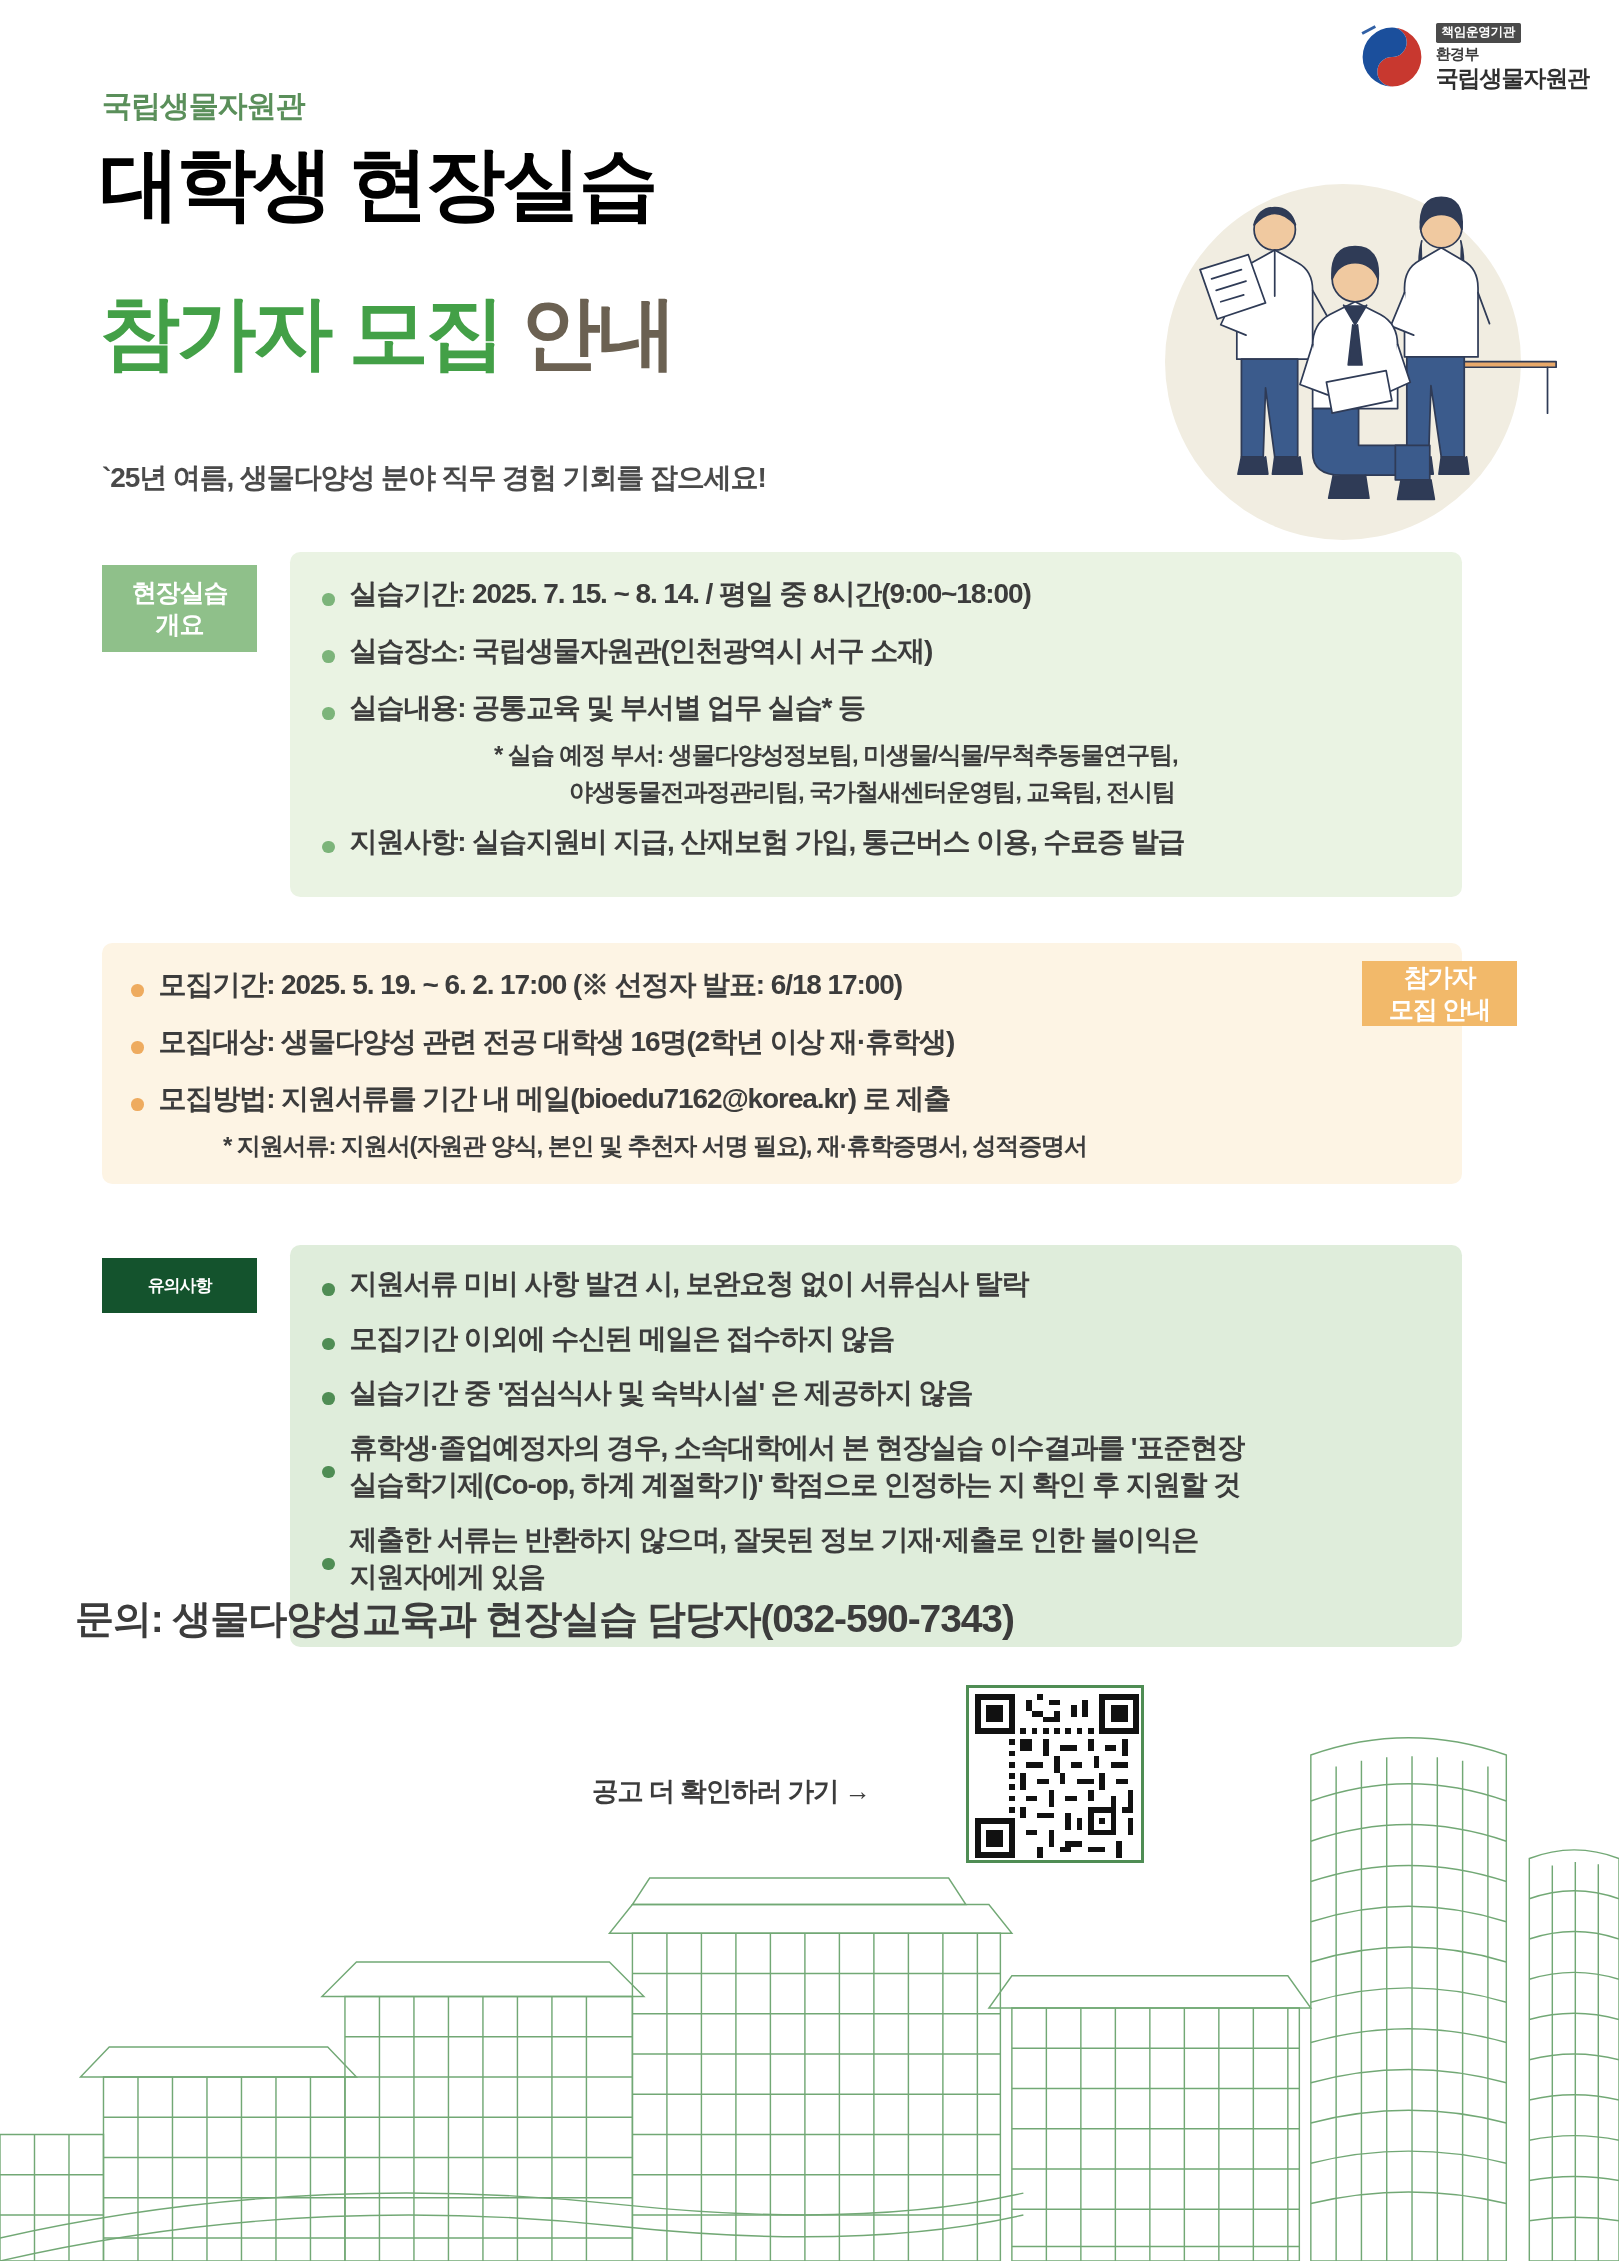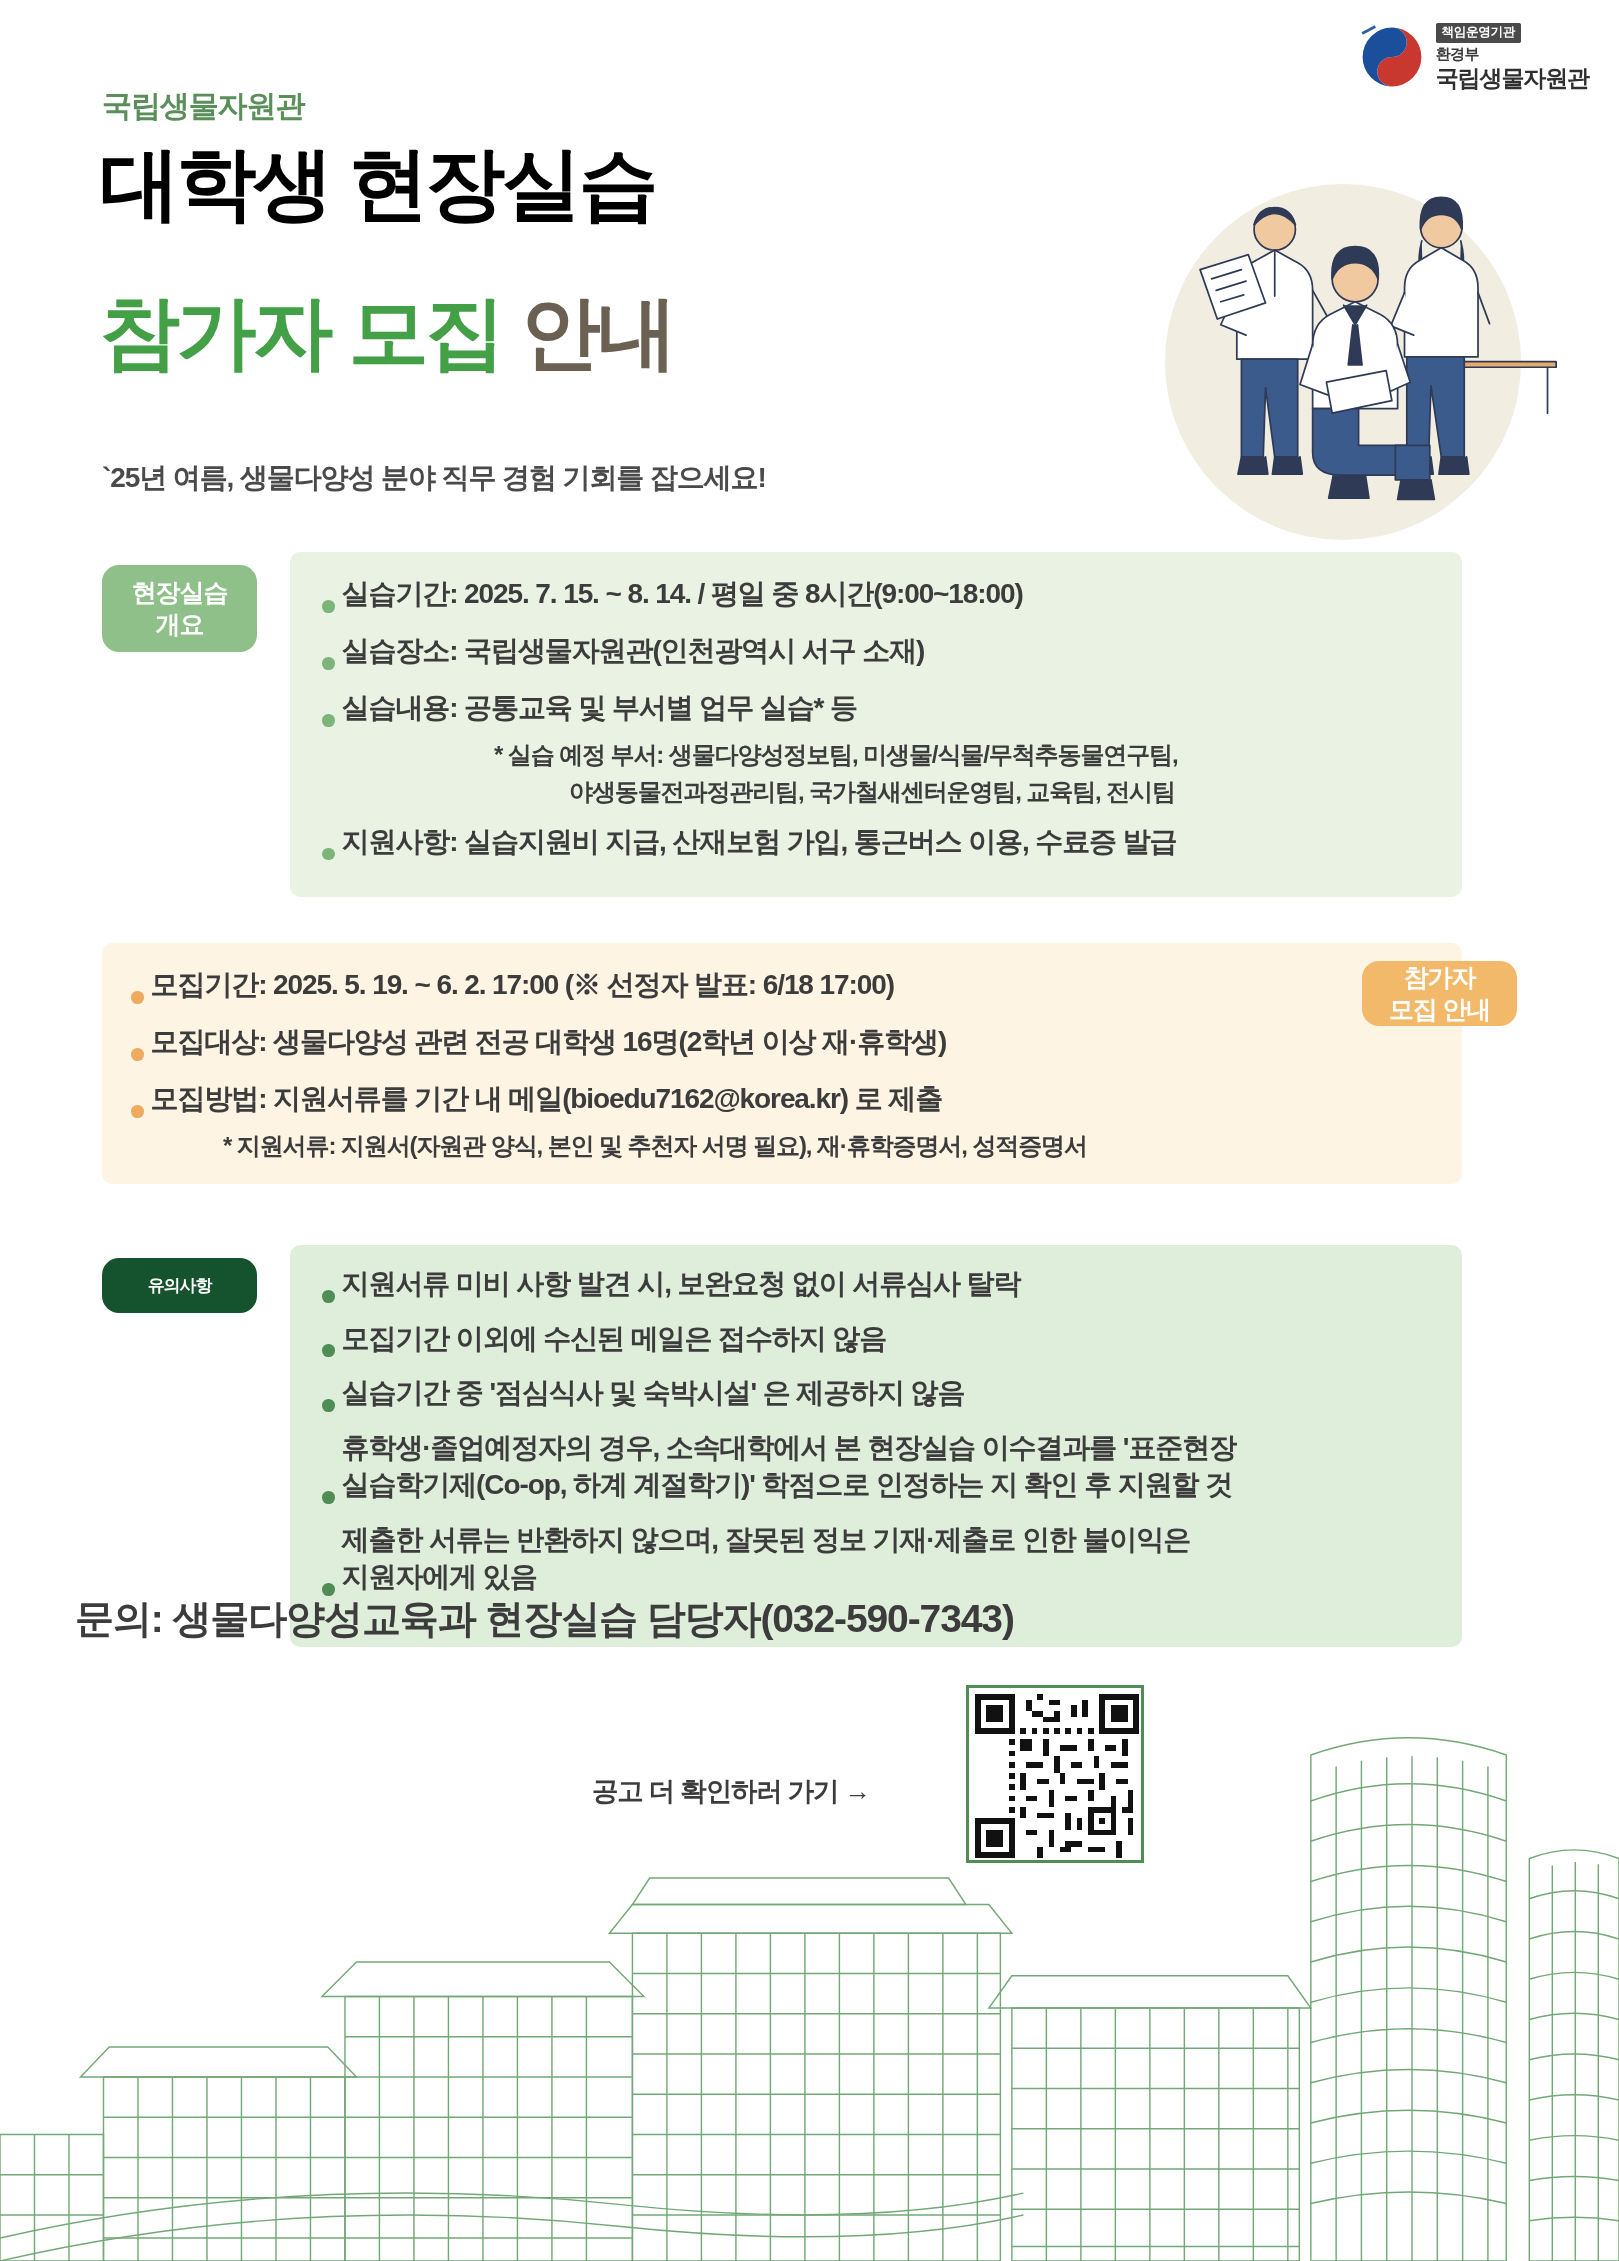--- a/index.html
+++ b/index.html
@@ -126,21 +126,21 @@
   }
   .hero svg {
     position: absolute;
     left: 0;
     top: 0;
   }
 
   
   .tag {
     position: absolute;
-    border-radius: 17px;
+    border-radius: 0;
     color: #ffffff;
     font-weight: bold;
     text-align: center;
     letter-spacing: -1.1px;
     line-height: 1.25;
     display: flex;
     align-items: center;
     justify-content: center;
     flex-direction: column;
   }
@@ -197,22 +197,22 @@
 
   .lines {
     position: absolute;
     left: 0;
     top: 0;
     padding: 0;
     margin: 0;
   }
   .line {
     display: flex;
-    align-items: flex-end;
-    gap: 7px;
+    align-items: center;
+    gap: 15px;
     margin-bottom: 19.5px;
   }
   .dot {
     flex: 0 0 auto;
     width: 12.6px;
     height: 12.6px;
     border-radius: 50%;
     margin-top: 11.5px;
   }
   .dot-green { background: #7cb47a; }

